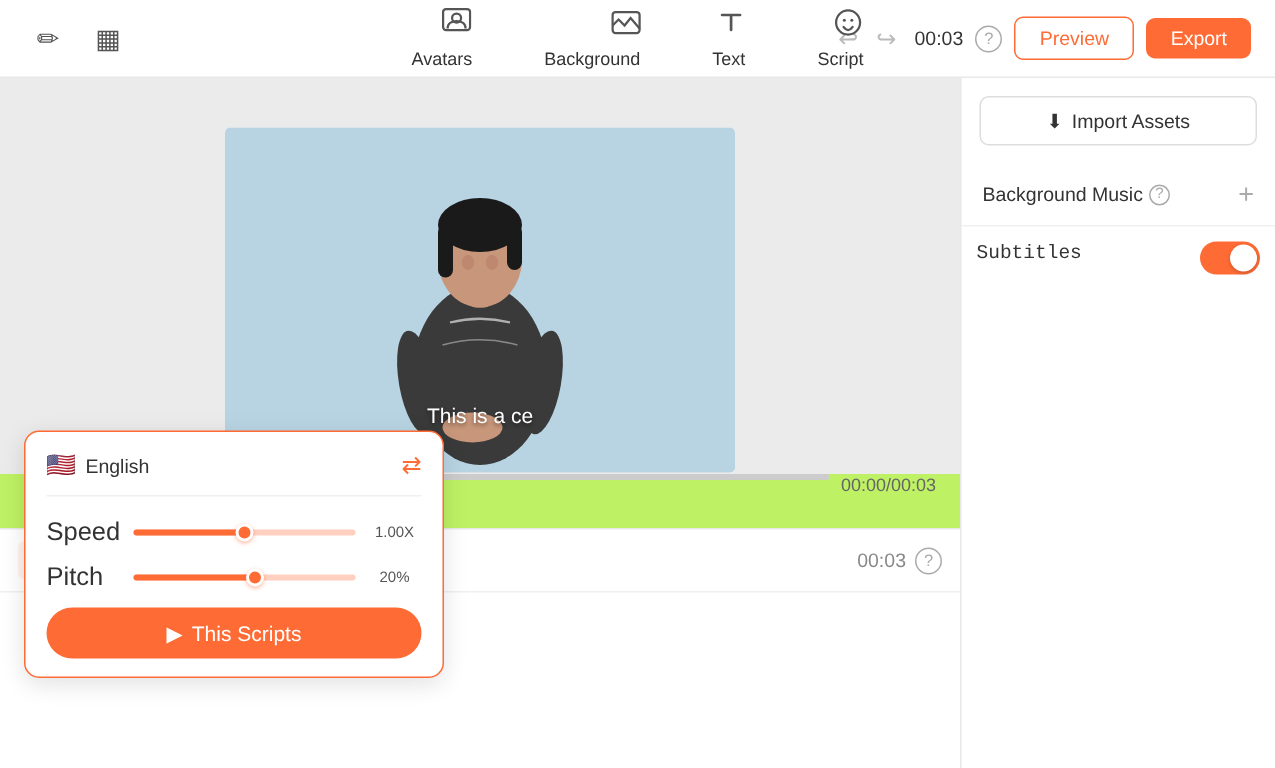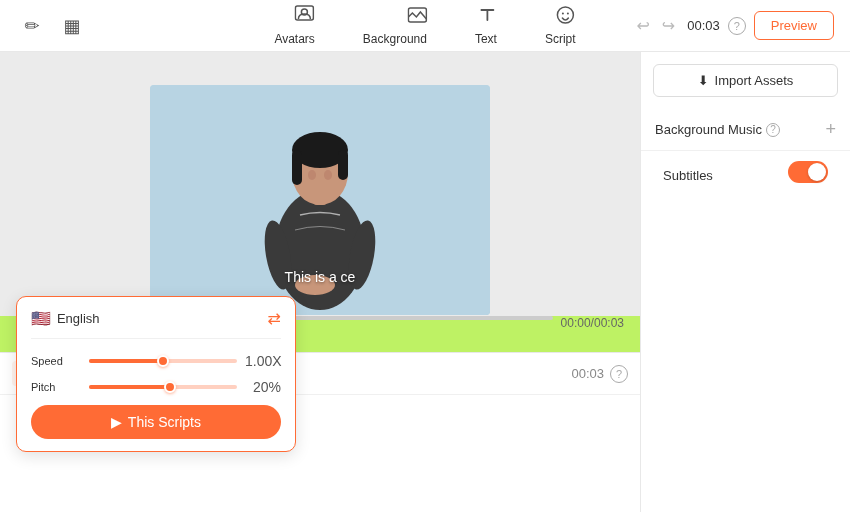--- a/index.html
+++ b/index.html
@@ -188,24 +188,25 @@
       align-items: center;
       gap: 4px;
     }
     .panel-section-label .help-sm {
       width: 14px; height: 14px; border-radius: 50%; border: 1px solid #aaa;
       display: flex; align-items: center; justify-content: center;
       font-size: 10px; color: #aaa;
     }
     .add-btn { background: none; border: none; cursor: pointer; font-size: 18px; color: #aaa; }
     .subtitles-row {
-      padding: 10px 22px;
-      display: flex;
-      align-items: flex-end;
+      padding: 10px 10px;
+      display: flex;
+      align-items: flex-start;
       justify-content: space-between;
+      font-family: Liberation Mono, monospace;
     }
     .subtitles-label { font-size: 13px; color: #333; }
     
     .toggle-switch {
       width: 40px; height: 22px; border-radius: 11px;
       background: #ff6b35; position: relative; cursor: pointer;
     }
     .toggle-knob {
       width: 18px; height: 18px; border-radius: 50%; background: #fff;
       position: absolute; top: 2px; right: 2px;
@@ -234,31 +235,31 @@
     .lang-selector {
       display: flex; align-items: center; gap: 6px;
       font-size: 13px; color: #333;
     }
     .flag-icon { font-size: 16px; }
     .adjust-icon { color: #ff6b35; font-size: 16px; cursor: pointer; }
 
     .slider-row {
       display: flex; align-items: center; margin-bottom: 10px;
     }
-    .slider-label { width: 50px; font-size: 11px; color: #333; flex-shrink: 0; }
+    .slider-label { width: 50px; font-size: 17px; color: #333; flex-shrink: 0; }
     .slider-track {
       flex: 1; height: 4px; background: #ffd0c0; border-radius: 2px; position: relative; margin: 0 8px;
     }
     .slider-fill { height: 100%; background: #ff6b35; border-radius: 2px; }
     .slider-handle {
       width: 12px; height: 12px; border-radius: 50%; background: #ff6b35;
       position: absolute; top: -4px; border: 2px solid #fff;
       box-shadow: 0 1px 3px rgba(255,107,53,0.5);
     }
-    .slider-value { width: 36px; font-size: 14px; color: #555; text-align: right; flex-shrink: 0; }
+    .slider-value { width: 36px; font-size: 10px; color: #555; text-align: center; flex-shrink: 0; }
 
     .play-scripts-btn {
       width: 100%; padding: 9px;
       background: #ff6b35; color: #fff;
       border: none; border-radius: 20px;
       font-size: 14px; font-weight: 500; cursor: pointer;
       display: flex; align-items: center; justify-content: center; gap: 6px;
       margin-top: 6px;
     }
   </style>
@@ -317,20 +318,21 @@
   </div>
 
   <div class="toolbar-right">
     <div class="undo-redo">
       <button style="background:none;border:none;cursor:pointer;font-size:16px;color:#bbb;">↩</button>
       <button style="background:none;border:none;cursor:pointer;font-size:16px;color:#bbb;">↪</button>
     </div>
     <span class="time-display">00:03</span>
     <div class="help-icon">?</div>
     <button class="btn-preview">Preview</button>
+    <button class="btn-export">Export</button>
   </div>
 </div>
 
 <div class="main-content">
 
   <div class="center-area">
 
     <div class="video-preview">
       <div class="video-container">
         <div class="avatar-bg">

